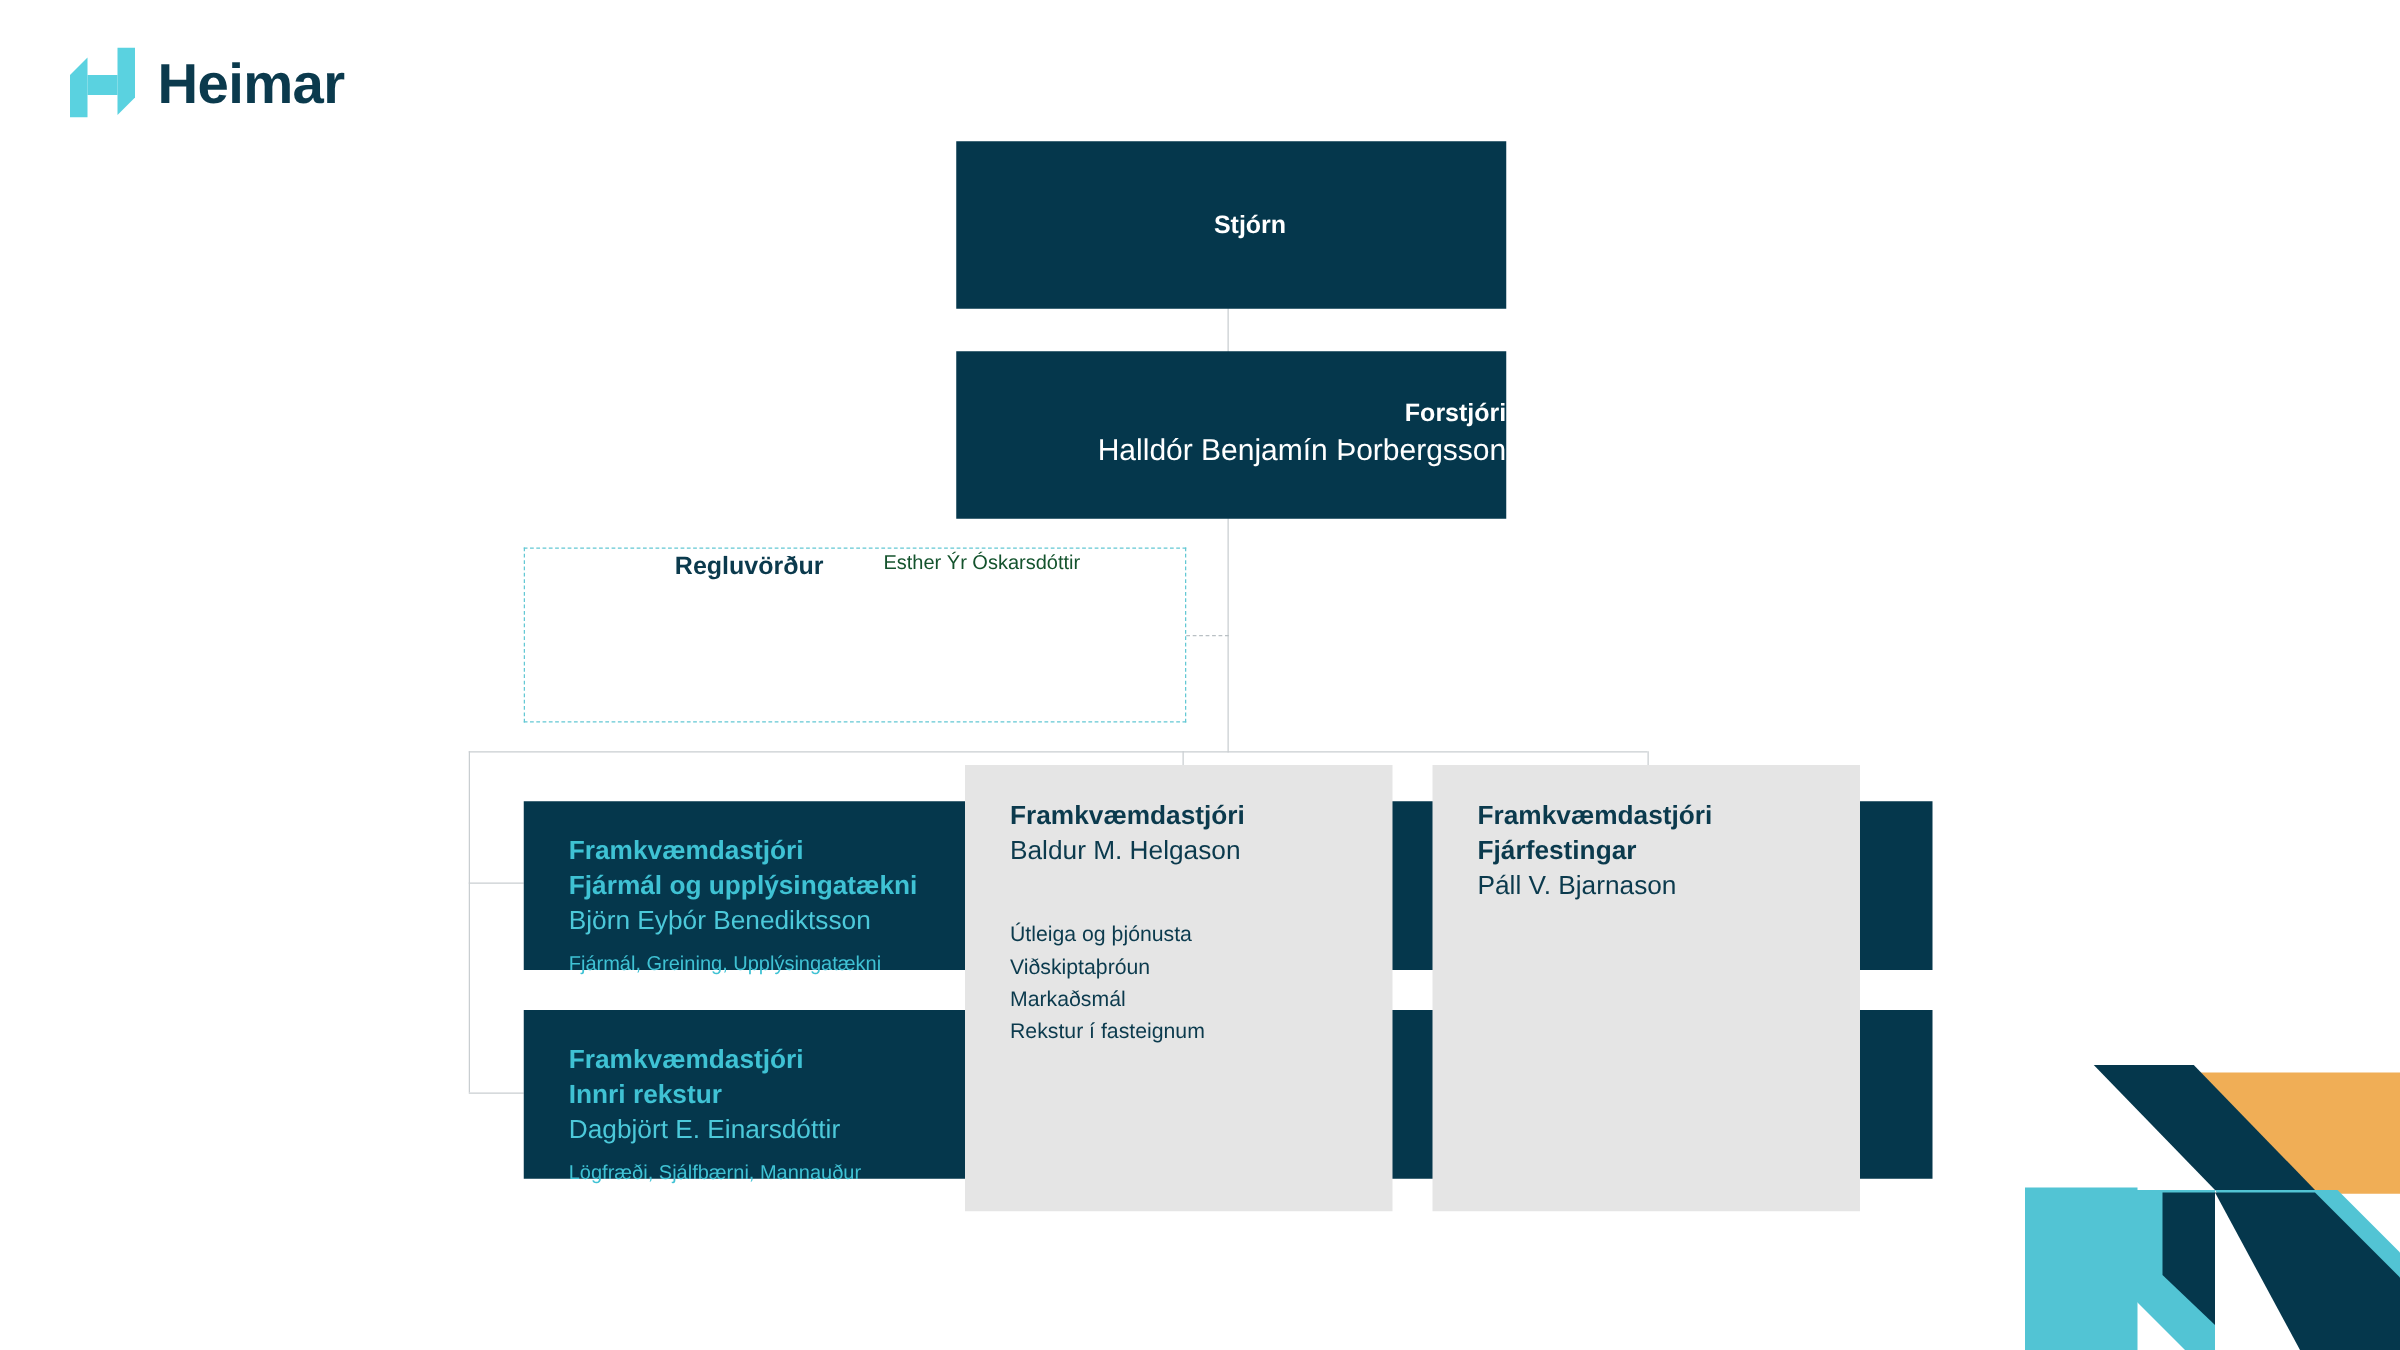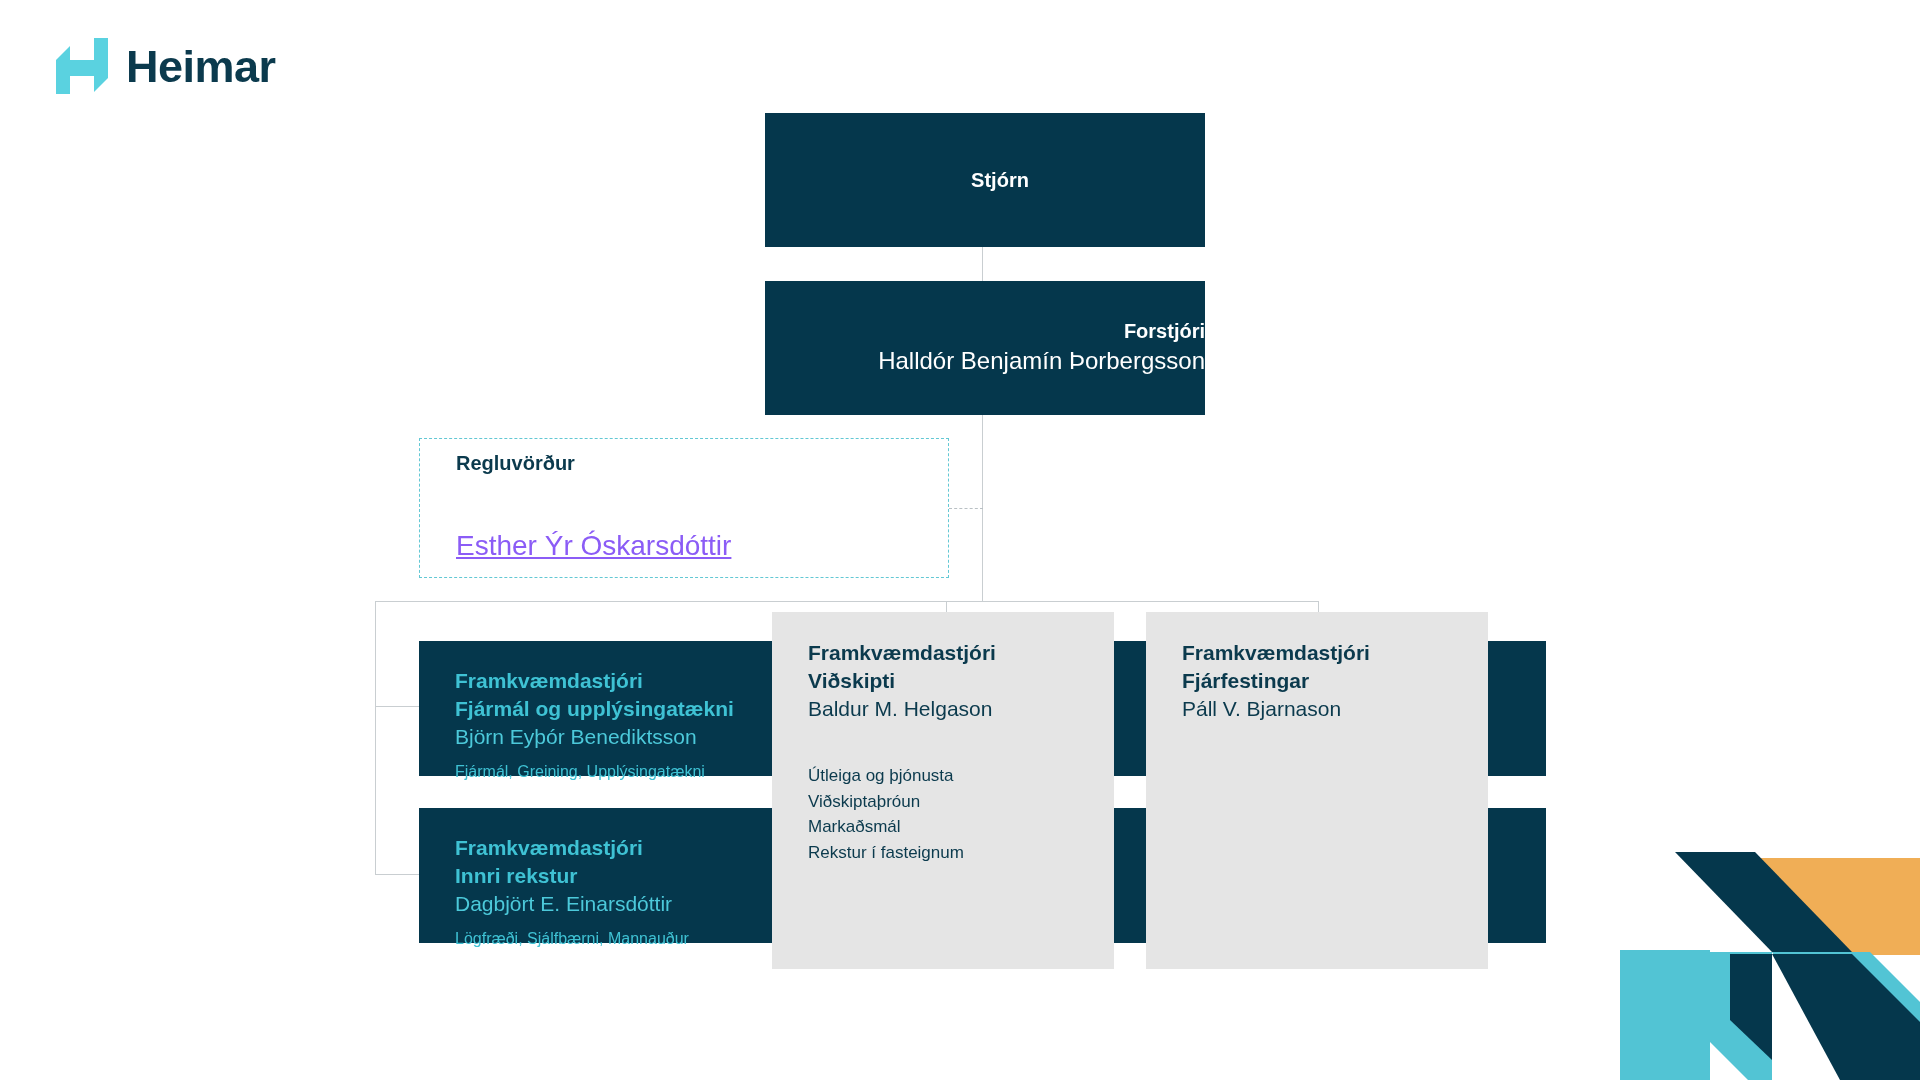--- a/index.html
+++ b/index.html
@@ -84,36 +84,35 @@
   .node-sub {
     font-size: 24px;
     line-height: 1.35;
   }
 
   
   .node-dashed {
     border: 1px dashed #63c8d4;
     background: transparent;
     display: flex;
-    flex-direction: column;
+    flex-direction: row;
     justify-content: center;
     padding-left: 36px;
     gap: 48px;
   }
   .dashed-title {
     font-weight: bold;
     font-size: 20px;
     color: #0b3a4d;
     line-height: 1.45;
   }
   .dashed-name {
-    font-size: 28px;
-    color: #8b5cf6;
+    font-size: 16px;
+    color: #14532d;
     line-height: 1.45;
-    text-decoration: underline;
   }
 
   
   .card-navy {
     background: #05374c;
     padding: 26px 0 22px 36px;
     box-sizing: border-box;
   }
   .card-navy .role {
     color: #3fc2d4;
@@ -235,21 +234,20 @@
 
   <div class="node card-navy" style="left:419px; top:808px; width:686px; height:135px;">
     <div class="role">Framkvæmdastjóri</div>
     <div class="role">Innri rekstur</div>
     <div class="person">Dagbjört E. Einarsdóttir</div>
     <div class="tags">Lögfræði, Sjálfbærni, Mannauður</div>
   </div>
 
   <div class="node card-grey" style="left:772px; top:612px; width:342px; height:357px;">
     <div class="role">Framkvæmdastjóri</div>
-    <div class="role">Viðskipti</div>
     <div class="person">Baldur M. Helgason</div>
     <div class="items">
       <div>Útleiga og þjónusta</div>
       <div>Viðskiptaþróun</div>
       <div>Markaðsmál</div>
       <div>Rekstur í fasteignum</div>
     </div>
   </div>
 
   <div class="node card-grey" style="left:1146px; top:612px; width:342px; height:357px;">

